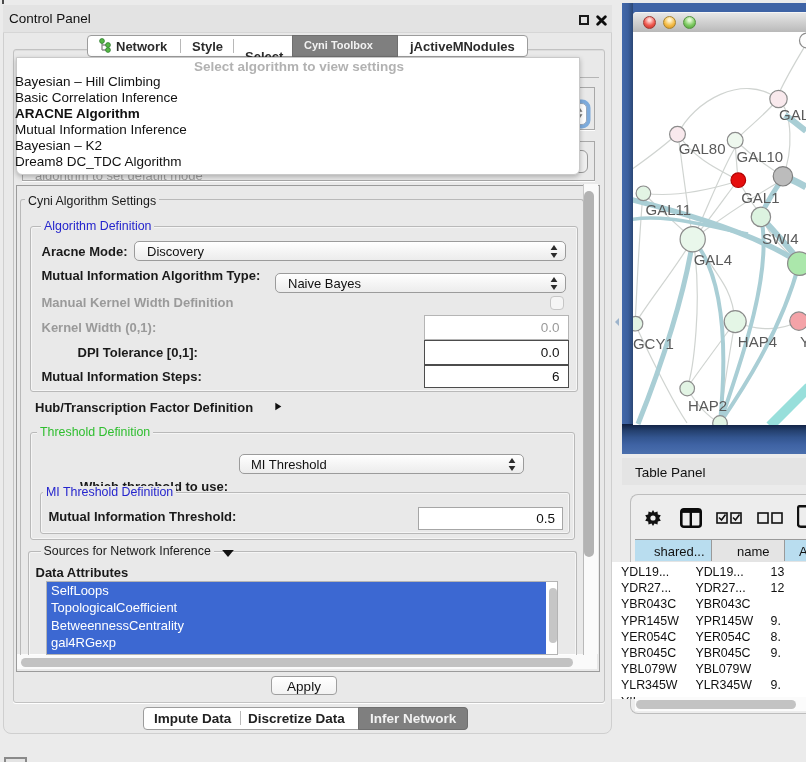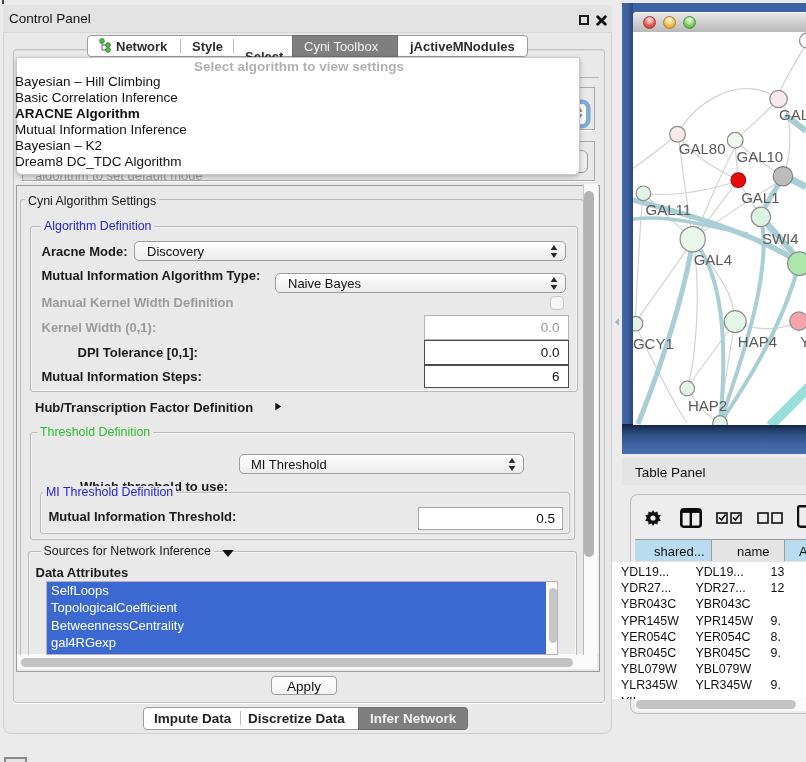--- a/index.html
+++ b/index.html
@@ -47,21 +47,21 @@
 <div class="abs" style="left:233px;top:39px;width:1px;height:14px;background:#b8b8b8;"></div>
 <svg class="abs" style="left:98px;top:38px;" width="14" height="16" viewBox="0 0 14 16">
   <path d="M4 3 L4 12 M4 7 L10 7 M4 12 L10 12" stroke="#8a8a8a" stroke-width="1.3" fill="none"></path>
   <circle cx="4" cy="3" r="2.4" fill="#57b947" stroke="#2f7d2f" stroke-width="0.8"></circle>
   <circle cx="10" cy="7" r="2.4" fill="#57b947" stroke="#2f7d2f" stroke-width="0.8"></circle>
   <circle cx="10" cy="12" r="2.4" fill="#57b947" stroke="#2f7d2f" stroke-width="0.8"></circle>
 </svg>
 <div class="abs" style="left:116px;top:39px;font-size:13px;font-weight:bold;color:#2b2b2b;">Network</div>
 <div class="abs" style="left:192px;top:39px;font-size:13px;font-weight:bold;color:#2b2b2b;">Style</div>
 <div class="abs" style="left:245px;top:39px;font-size:13px;font-weight:bold;color:#2b2b2b;margin-top:10px;">Select</div>
-<div class="abs" style="left:304px;top:39px;font-size:13px;font-weight:normal;color:#f2f2f2;">Cyni Toolbox</div>
+<div class="abs" style="left:304px;top:39px;font-size:11px;font-weight:bold;color:#f2f2f2;">Cyni Toolbox</div>
 <div class="abs" style="left:410px;top:39px;font-size:13px;font-weight:bold;color:#2b2b2b;">jActiveMNodules</div>
 
 <div class="abs" style="left:16px;top:77px;width:583px;height:1px;background:#b5b5b5;"></div>
 <div class="abs" style="left:22px;top:87px;width:573px;height:43px;border:1px solid #a8a8a8;
      box-shadow:0 1px 0 #fdfdfd;box-sizing:border-box;"></div>
 <div class="abs" style="left:60px;top:103px;width:527px;height:22px;border-radius:5px;
      background:#fff;border:1px solid #97a8bd;box-shadow:0 0 0 3.5px rgba(106,160,217,0.85);box-sizing:border-box;"></div>
 <svg class="abs" style="left:576px;top:107px;" width="7" height="12" viewBox="0 0 8 13">
     <path d="M4 0 L7.4 5 L0.6 5 Z" fill="#777"></path>
     <path d="M4 13 L7.4 8 L0.6 8 Z" fill="#777"></path>

